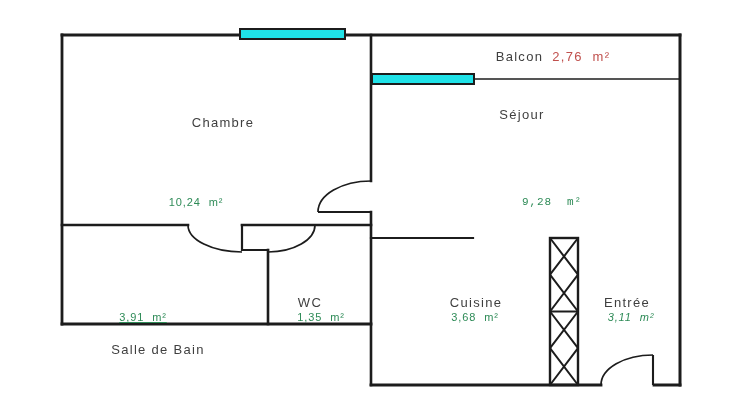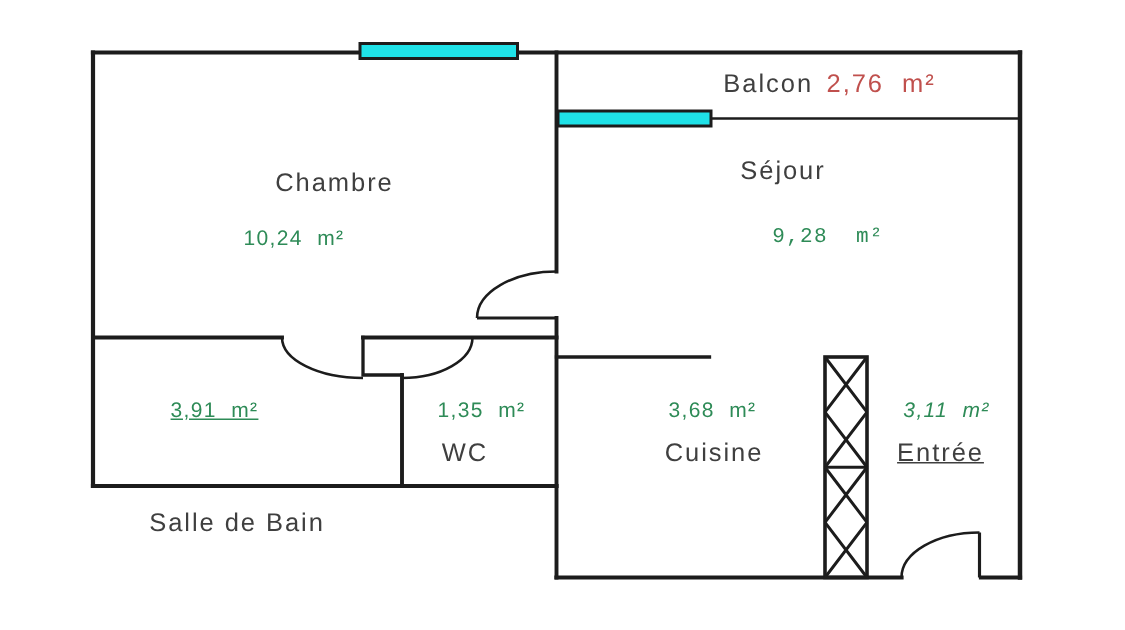--- a/index.html
+++ b/index.html
@@ -9,27 +9,28 @@
     background:var(--background,#fff);
     font-family:"Liberation Sans", sans-serif;
     overflow:hidden;
   }
   .plan-svg{position:absolute;left:0;top:0;}
   .lbl{
     position:absolute;
     transform:translate(-50%,-50%);
     white-space:pre;
     letter-spacing:1.3px;
-    font-size:17px;
+    font-size:13px;
     color:var(--room-label,#3f3f3f);
   }
   .lbl.area{
-    font-size:14px;
+    font-size:11px;
     letter-spacing:0.9px;
     color:var(--area-value,#2e8b57);
+    margin-top:44px;
   }
   .lbl.balcony-row{display:flex;gap:9px;}
   .balcony-area{color:var(--balcony-value,#c0504d);}
 </style>
 </head>
 <body>
 
 <div class="stage">
 
   <svg class="plan-svg" width="750" height="420" viewBox="0 0 750 420">
@@ -89,15 +90,15 @@
   <div class="lbl area" style="left:143px;top:273px;text-decoration:underline;">3,91  m²</div>
   <div class="lbl" style="left:158px;top:301px;margin-top:48px;">Salle de Bain</div>
 
   <div class="lbl area" style="left:321px;top:273px;">1,35  m²</div>
   <div class="lbl" style="left:310px;top:302px;">WC</div>
 
   <div class="lbl area" style="left:475px;top:273px;">3,68  m²</div>
   <div class="lbl" style="left:476px;top:302px;">Cuisine</div>
 
   <div class="lbl area" style="left:631px;top:273px;font-style:italic;">3,11  m²</div>
-  <div class="lbl" style="left:627px;top:302px;text-decoration:underline;">Entrée</div>
+  <div class="lbl" style="left:627px;top:302px;">Entrée</div>
 
 </div>
 
 </body></html>

